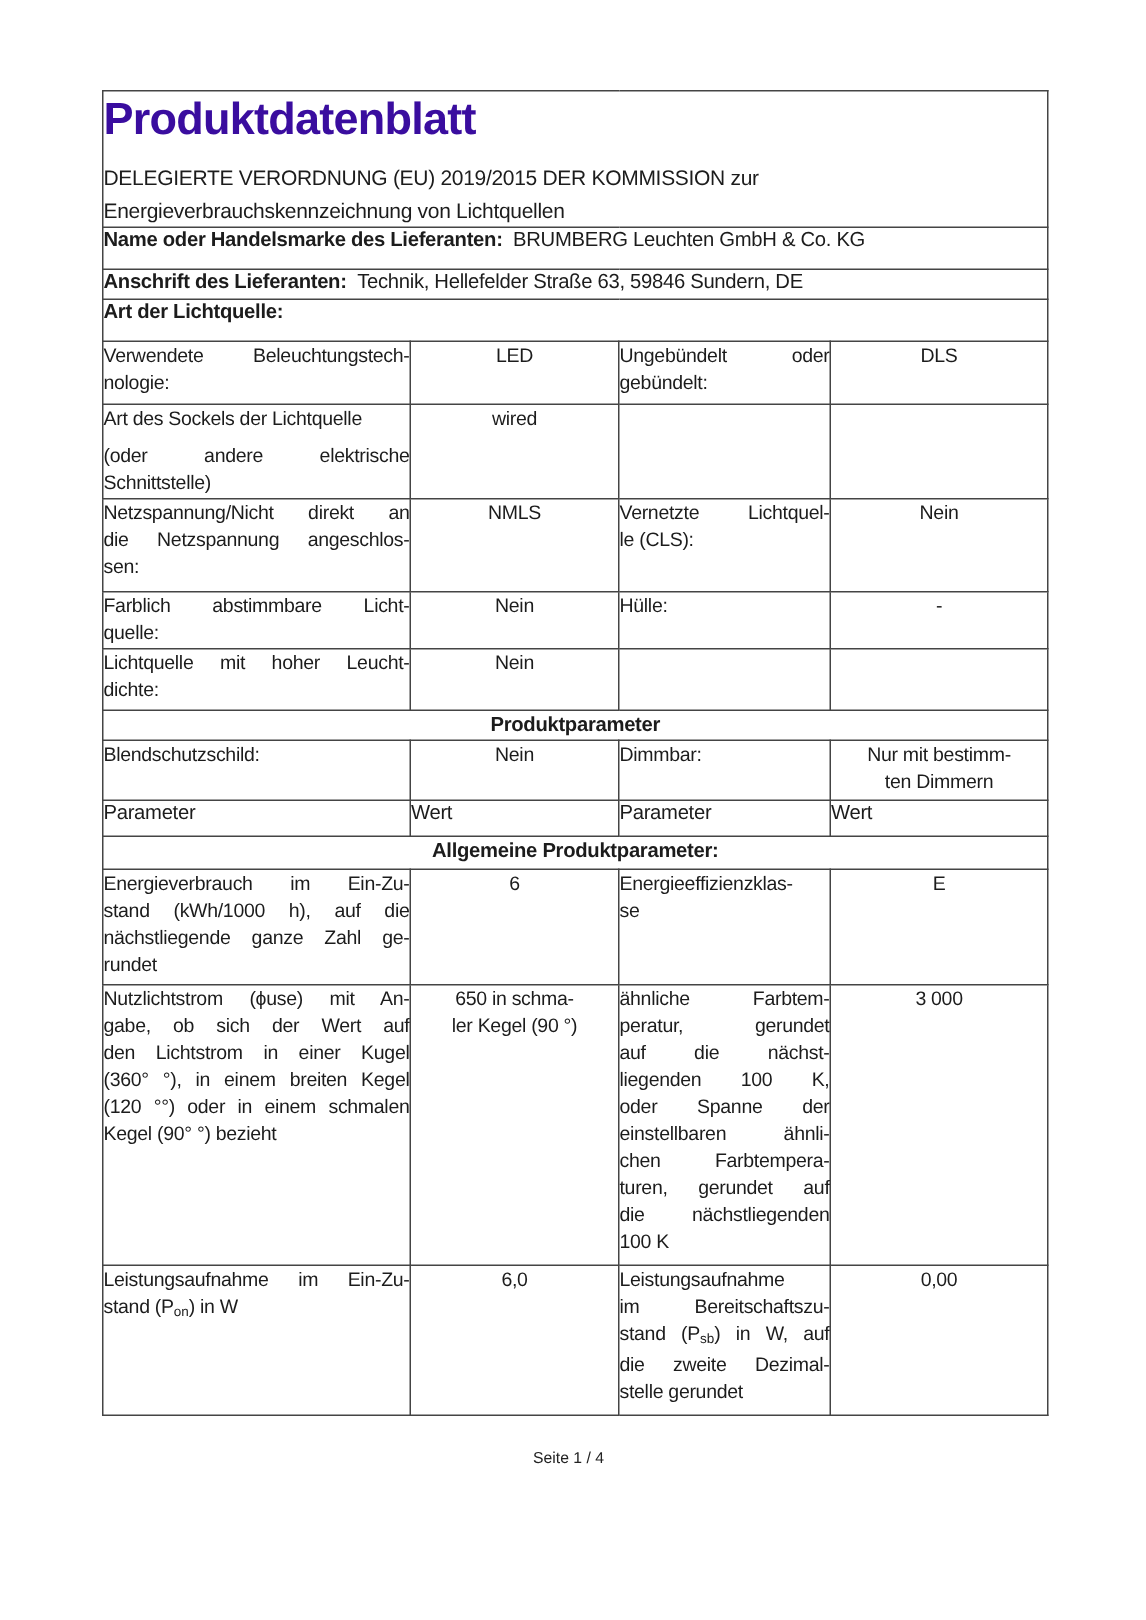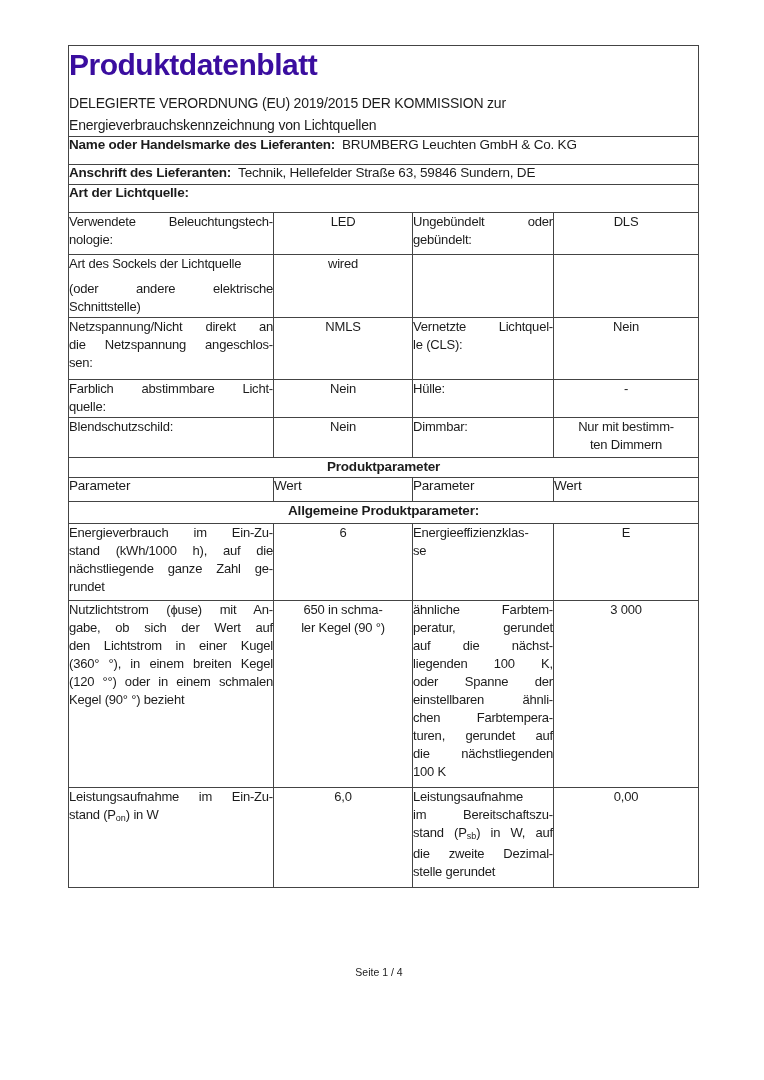--- a/index.html
+++ b/index.html
@@ -5,21 +5,21 @@
   html,body{margin:0;padding:0;background:#ffffff;}
   .page{
     position:relative;
     width:764px;height:1080px;
     background:#ffffff;
     font-family:"Liberation Sans","DejaVu Sans",sans-serif;
     color:#1c1c1c;
     overflow:hidden;
   }
   table.doc{
-    position:absolute;left:68px;top:45px;
+    position:absolute;left:68px;top:60px;
     width:630px;
     border-collapse:collapse;
     table-layout:fixed;
   }
   table.doc td{
     border:1px solid #444444;
     vertical-align:top;
     padding:0;
   }
   
@@ -164,38 +164,51 @@
             </div>
           </td>
       <td class="v">Nein</td>
       <td class="p">
             <div>
               <div class="ln fin">Hülle:</div>
             </div>
           </td>
       <td class="v">-</td>
     </tr>
+    <tr style="height:41px">
+      <td class="p">
+            <div>
+              <div class="ln jus">Lichtquelle mit hoher Leucht-</div>
+              <div class="ln fin">dichte:</div>
+            </div>
+          </td>
+      <td class="v">Nein</td>
+      <td class="p">
+            <div></div>
+          </td>
+      <td class="v"></td>
+    </tr>
+    <tr style="height:20px">
+      <td colspan="4" class="section">Produktparameter</td>
+    </tr>
+
     <tr style="height:40px">
       <td class="p">
             <div>
               <div class="ln fin">Blendschutzschild:</div>
             </div>
           </td>
       <td class="v">Nein</td>
       <td class="p">
             <div>
               <div class="ln fin">Dimmbar:</div>
             </div>
           </td>
       <td class="v">Nur mit bestimm-
 ten Dimmern</td>
-    </tr>
-
-    <tr style="height:20px">
-      <td colspan="4" class="section">Produktparameter</td>
     </tr>
     <tr style="height:24px">
       <td class="colhead">Parameter</td>
       <td class="colhead">Wert</td>
       <td class="colhead">Parameter</td>
       <td class="colhead">Wert</td>
     </tr>
     <tr style="height:22px">
       <td colspan="4" class="section">Allgemeine Produktparameter:</td>
     </tr>

